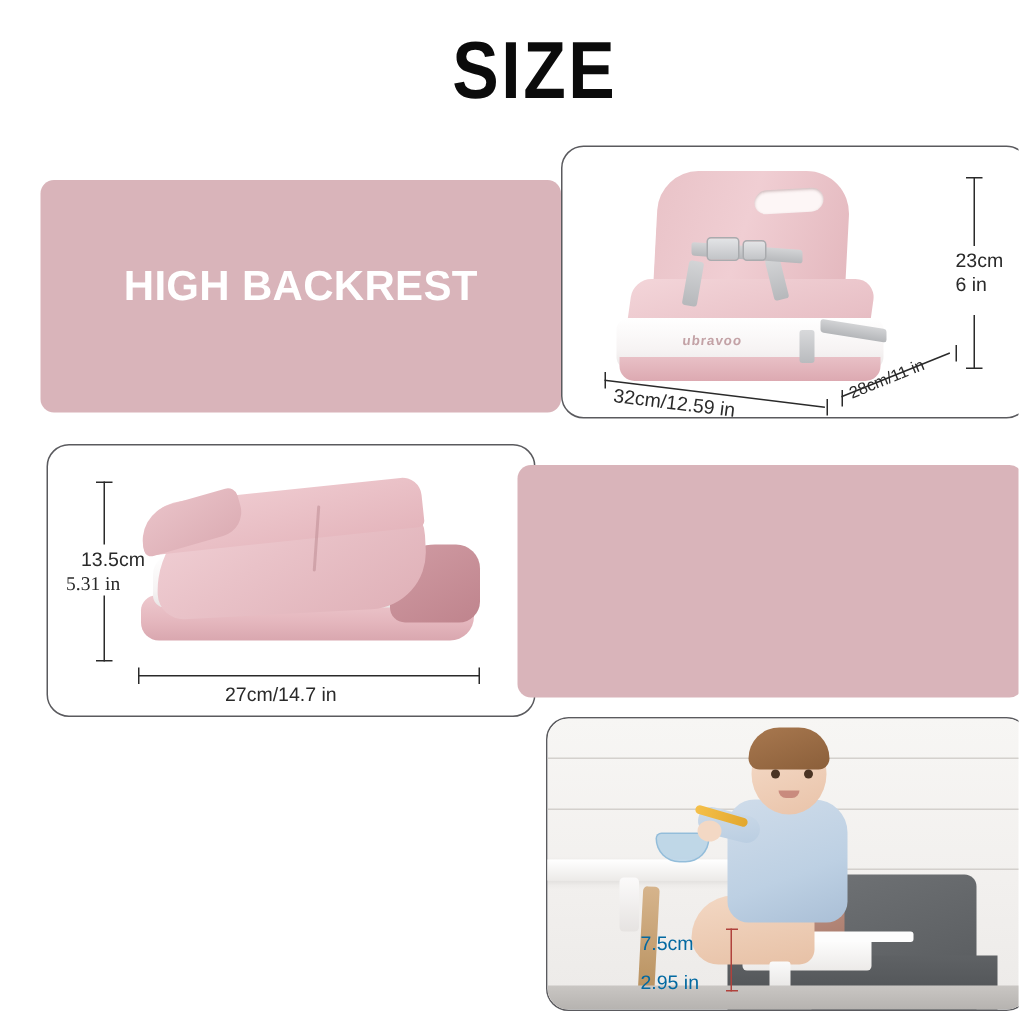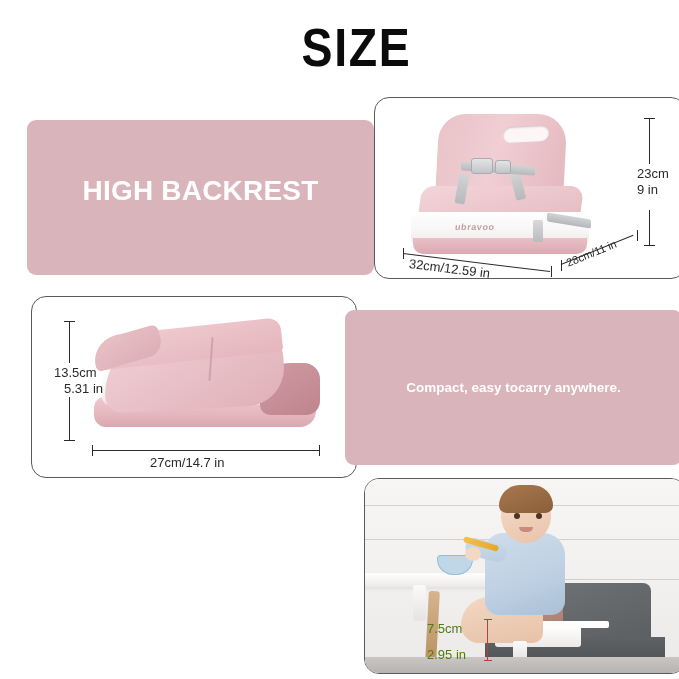--- a/index.html
+++ b/index.html
@@ -313,21 +313,21 @@
   }
   .l-dim-line {
     position: absolute; left: 122px; top: 140px; width: 1.4px; height: 42px;
     background: #b0423c;
   }
   .l-dim-cap {
     position: absolute; width: 8px; height: 1.4px; background: #b0423c; left: 119px;
   }
   .l-dim-text {
     position: absolute; left: 62px; top: 142px;
-    font-size: 13px; line-height: 16px; color: #4d7c0f;
+    font-size: 13px; line-height: 16px; color: #0369a1;
     font-family: "Liberation Sans", sans-serif; white-space: nowrap;
   }
 </style>
 </head>
 <body>
 
 <div id="infographic">
 
   <div class="page-title">SIZE</div>
 
@@ -357,21 +357,21 @@
 
         <div class="o-side-strap"></div>
         <div class="o-side-clip"></div>
       </div>
 
       <div class="cap-h" style="left:269px; top:20px;"></div>
       <div class="dim-line-v" style="left:274px; top:20px; height:46px;"></div>
       <div class="dim-line-v" style="left:274px; top:112px; height:36px;"></div>
       <div class="cap-h" style="left:269px; top:147px;"></div>
       <div class="dim-text" style="left:262px; top:68px;">23cm</div>
-      <div class="dim-text" style="left:262px; top:84px;">9 in</div>
+      <div class="dim-text" style="left:262px; top:84px;">6 in</div>
 
       <div class="dim-line-h" style="left:28px; top:155px; width:148px; transform:rotate(7deg); transform-origin:left center;"></div>
       <div class="cap-v" style="left:28px; top:150px;"></div>
       <div class="cap-v" style="left:176px; top:168px;"></div>
       <div class="dim-text" style="left:34px; top:158px; transform:rotate(7deg); transform-origin:left center;">32cm/12.59 in</div>
 
       <div class="dim-line-h" style="left:186px; top:166px; width:78px; transform:rotate(-22deg); transform-origin:left center;"></div>
       <div class="cap-v" style="left:186px; top:162px;"></div>
       <div class="cap-v" style="left:262px; top:132px;"></div>
       <div class="dim-text" style="left:192px; top:158px; font-size:11px; transform:rotate(-22deg); transform-origin:left center;">28cm/11 in</div>
@@ -389,31 +389,30 @@
         <div class="f-fold-top"></div>
         <div class="f-fold-tip"></div>
         <div class="f-crease"></div>
       </div>
 
       <div class="cap-h" style="left:32px; top:24px;"></div>
       <div class="dim-line-v" style="left:37px; top:24px; height:42px;"></div>
       <div class="dim-line-v" style="left:37px; top:100px; height:44px;"></div>
       <div class="cap-h" style="left:32px; top:143px;"></div>
       <div class="dim-text" style="left:22px; top:68px;">13.5cm</div>
-      <div class="dim-text" style="left:32px; top:84px;">5.31 in</div>
+      <div class="dim-text" style="left:12px; top:84px;font-family:Liberation Serif, serif;">5.31 in</div>
 
       <div class="cap-v" style="left:60px;  top:148px;"></div>
       <div class="dim-line-h" style="left:60px; top:153px; width:228px;"></div>
       <div class="cap-v" style="left:287px; top:148px;"></div>
       <div class="dim-text" style="left:118px; top:158px;">27cm/14.7 in</div>
     </div>
   </div>
 
   <div class="pink-panel" id="panel-foldable">
-    <div class="pink-sub">Compact, easy tocarry anywhere.</div>
   </div>
 
 
   <div class="photo-card" id="card-lifestyle">
     <div class="scene">
       <div class="l-wall"></div>
       <div class="l-panel-line" style="top:26px;"></div>
       <div class="l-panel-line" style="top:60px;"></div>
       <div class="l-panel-line" style="top:100px;"></div>
 

